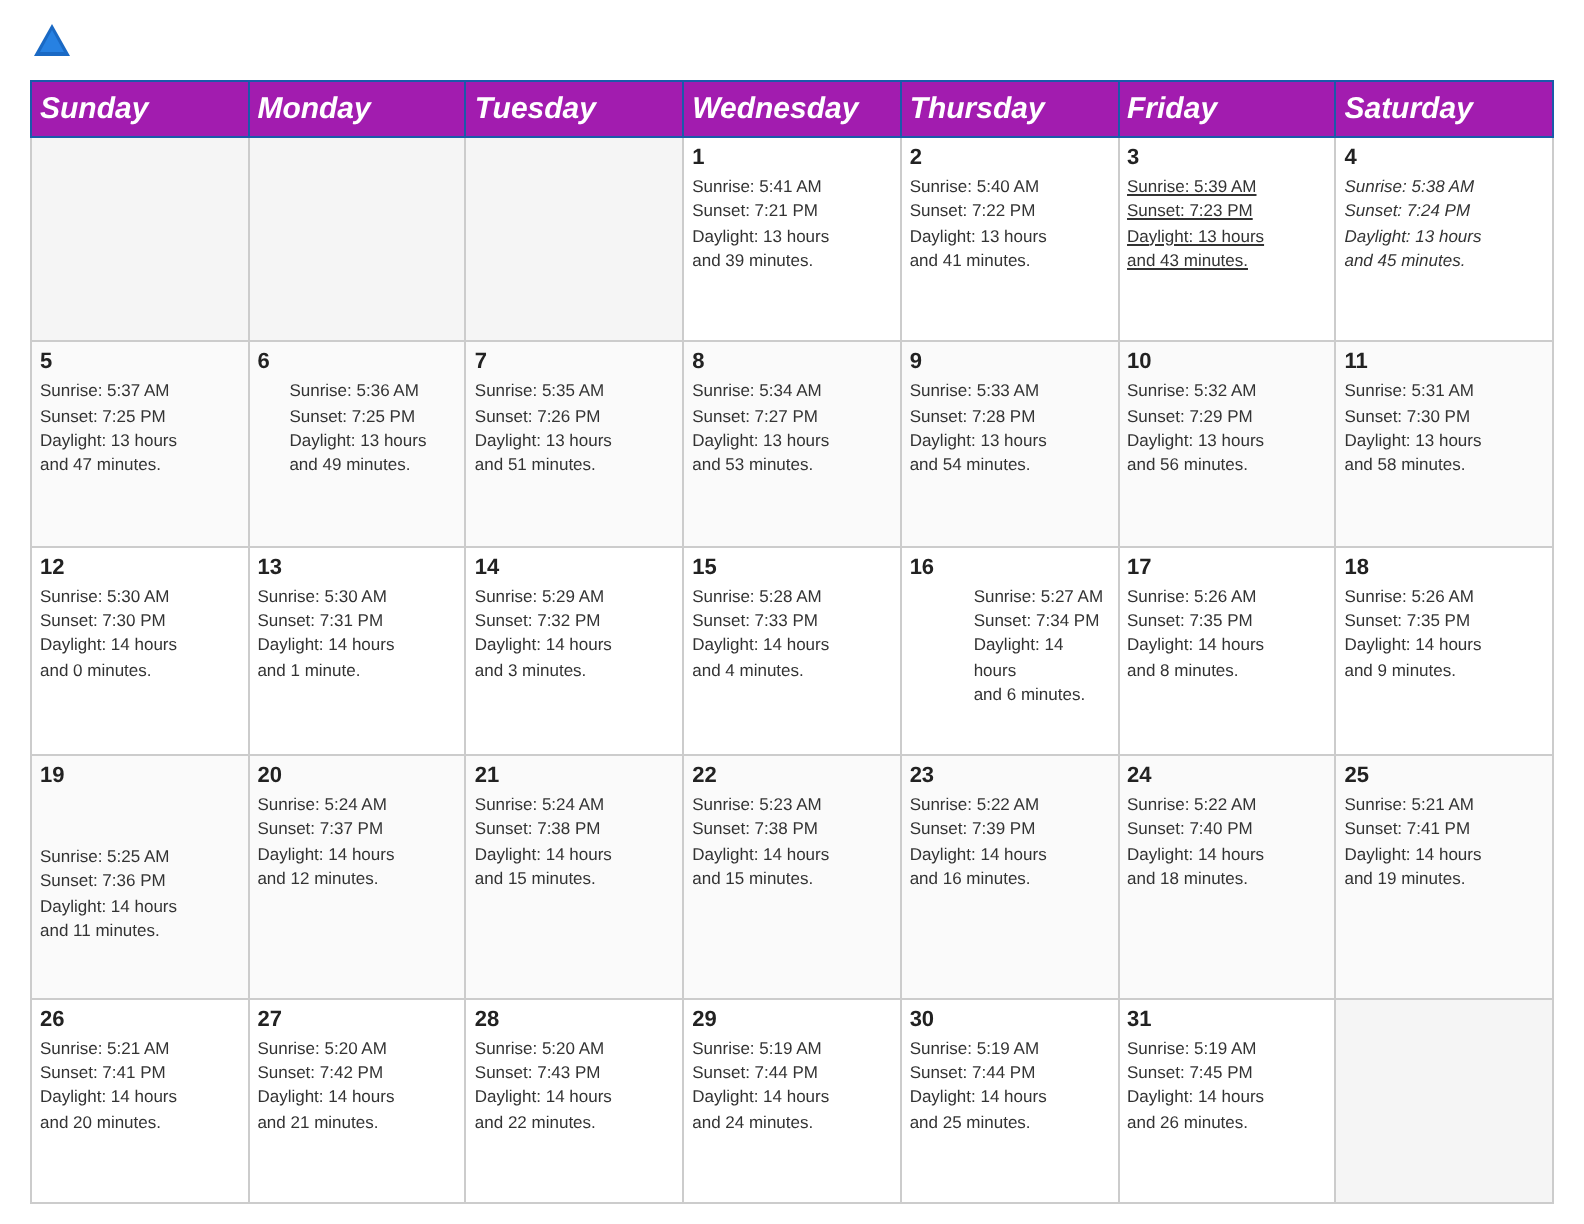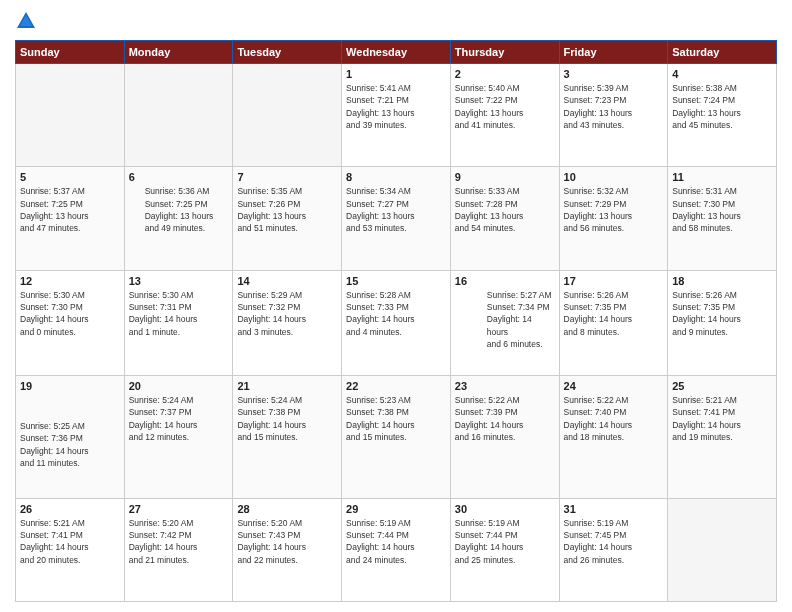--- a/index.html
+++ b/index.html
@@ -60,27 +60,28 @@
       color: #444;
     }
     .calendar {
       flex: 1;
       border: 1px solid #ccc;
       border-collapse: collapse;
       width: 100%;
       table-layout: fixed;
     }
     .calendar th {
-      background: #7f1d1d;
+      background: #a21caf;
       color: #fff;
-      font-size: 11px;
+      font-size: 15px;
       font-weight: bold;
       padding: 5px 4px;
       text-align: left;
       border: 1px solid #1a5aaa;
+      font-style: italic;
     }
     .calendar td {
       border: 1px solid #ccc;
       vertical-align: top;
       padding: 4px 4px 3px 4px;
       font-size: 9px;
       color: #333;
       height: 82px;
       width: calc(100% / 7);
       background: #fff;
@@ -151,28 +152,28 @@
           </td>
           <td>
             <span class="day-num">2</span>
             <div class="day-info" style="white-space: pre-line;">Sunrise: 5:40 AM
 Sunset: 7:22 PM
 Daylight: 13 hours
 and 41 minutes.</div>
           </td>
           <td>
             <span class="day-num">3</span>
-            <div class="day-info" style="white-space: pre-line;">Sunrise: 5:39 AM
+            <div class="day-info" style="white-space: pre-line; text-decoration: underline;">Sunrise: 5:39 AM
 Sunset: 7:23 PM
 Daylight: 13 hours
 and 43 minutes.</div>
           </td>
           <td>
             <span class="day-num">4</span>
-            <div class="day-info" style="white-space: pre-line;">Sunrise: 5:38 AM
+            <div class="day-info" style="white-space: pre-line; font-style: italic;">Sunrise: 5:38 AM
 Sunset: 7:24 PM
 Daylight: 13 hours
 and 45 minutes.</div>
           </td>
         </tr>
         <tr>
           <td>
             <span class="day-num">5</span>
             <div class="day-info" style="white-space: pre-line;">Sunrise: 5:37 AM
 Sunset: 7:25 PM

